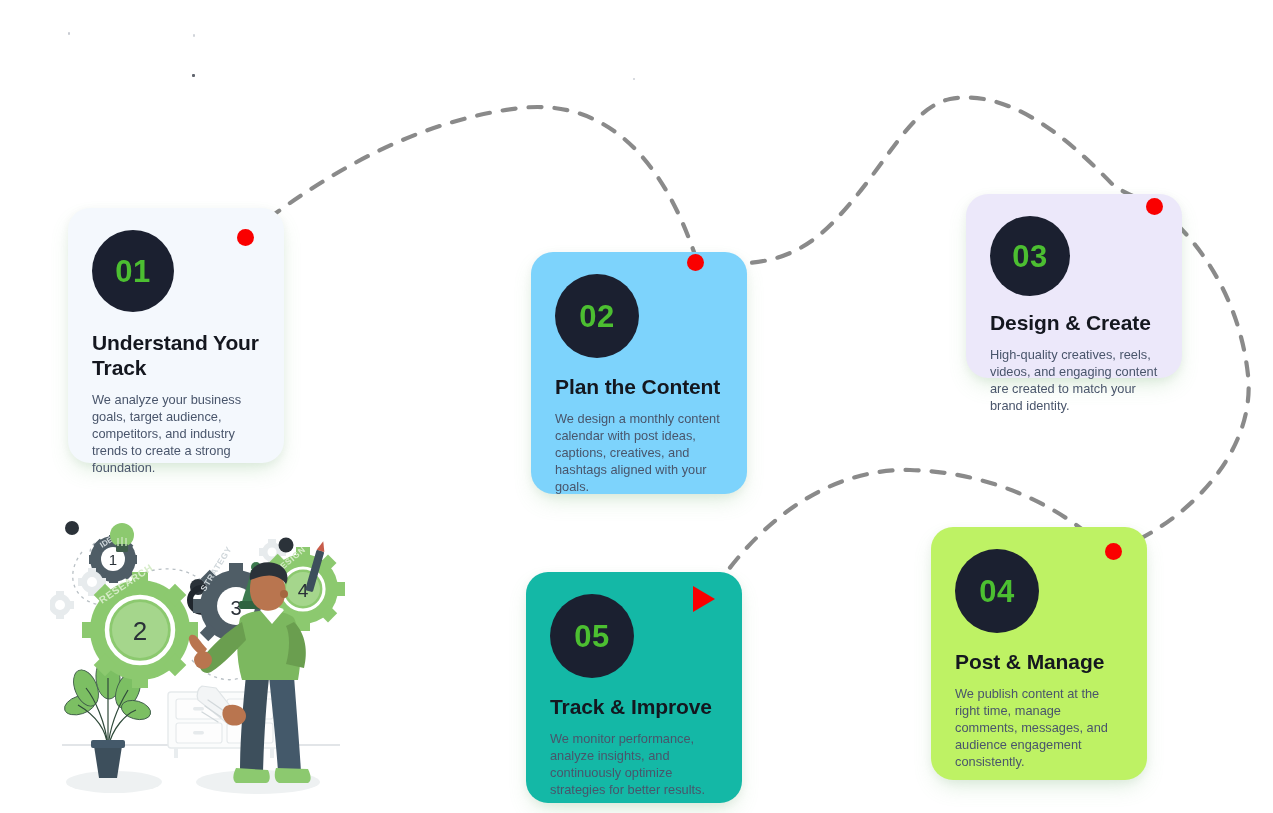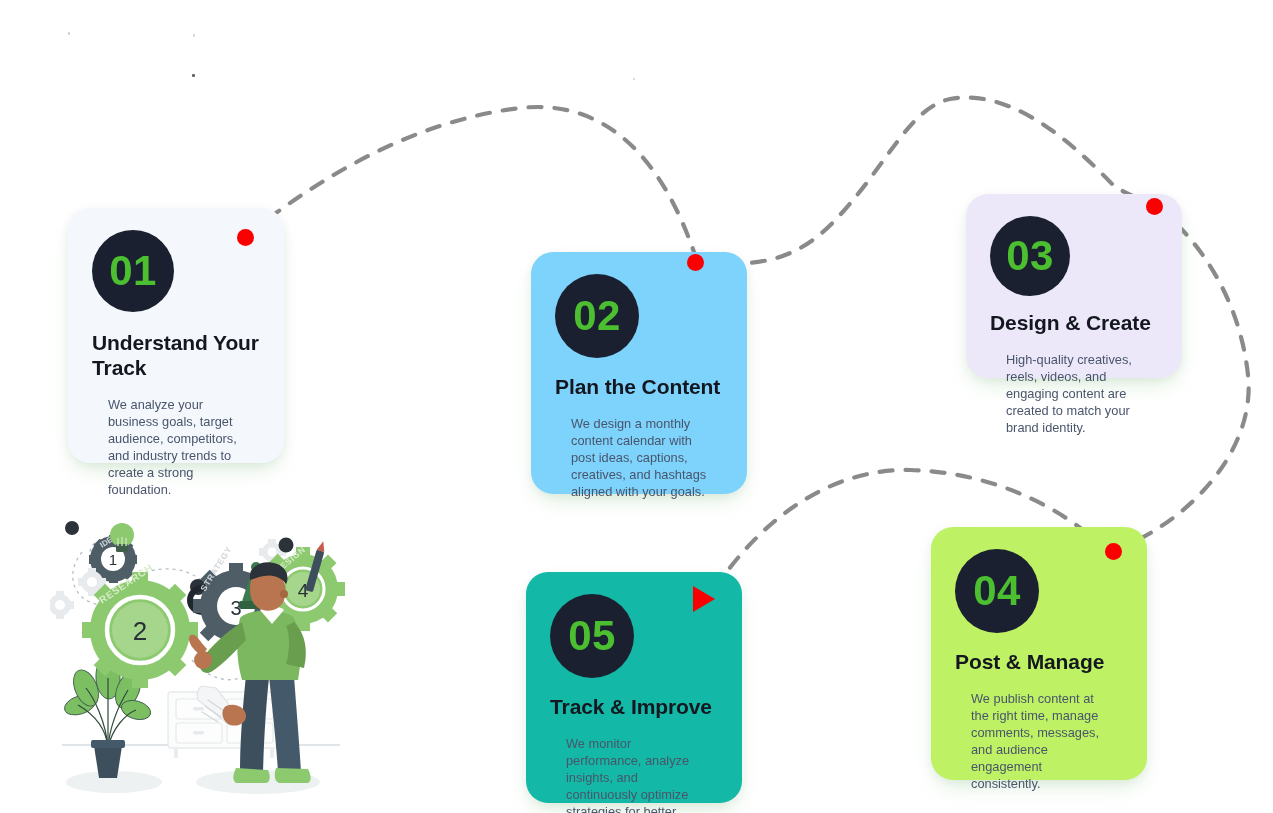--- a/index.html
+++ b/index.html
@@ -47,38 +47,38 @@
     height: 82px;
     border-radius: 50%;
     background: #1b2030;
     display: flex;
     align-items: center;
     justify-content: center;
     margin-bottom: 16px;
   }
   .badge-num {
     color: #4cbf31;
-    font-size: 42px;
+    font-size: 31px;
     font-weight: 700;
     letter-spacing: 0.5px;
     line-height: 1;
   }
   .card-title {
     font-size: 21px;
     font-weight: 700;
     color: #14171f;
     letter-spacing: -0.1px;
     margin: 0 0 11px 0;
     line-height: 1.2;
   }
   .card-desc {
     font-size: 12.8px;
     line-height: 1.33;
     color: #49556b;
-    margin: 16px;
+    margin: 0;
     font-weight: 400;
   }
 
   
   #card-1 { left: 68px;  top: 208px; width: 216px; height: 255px; background: #f4f8fd; }
   #card-2 { left: 531px; top: 252px; width: 216px; height: 242px; background: #7dd3fc; }
   #card-3 { left: 966px; top: 194px; width: 216px; height: 184px; background: #ece8fa; }
   #card-4 { left: 931px; top: 527px; width: 216px; height: 253px; background: #bef264; }
   #card-5 { left: 526px; top: 572px; width: 216px; height: 231px; background: #14b8a6; }
 

